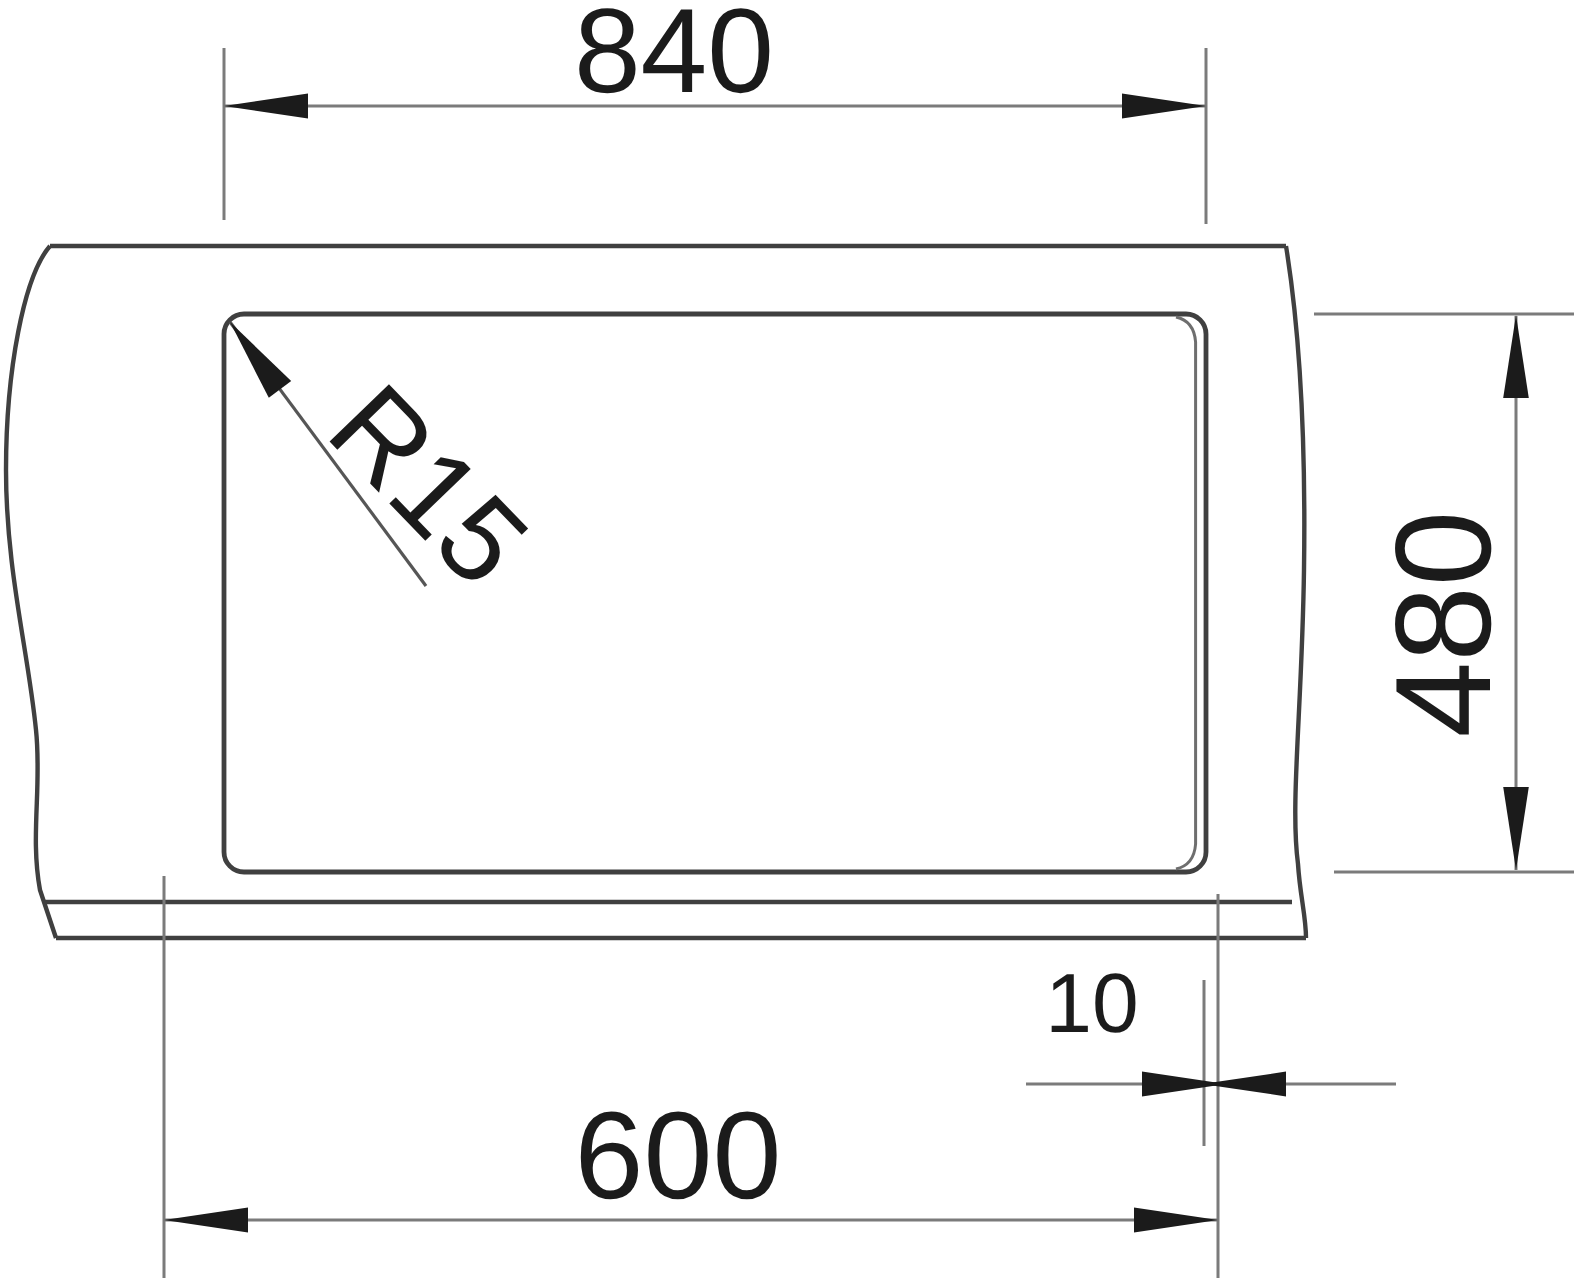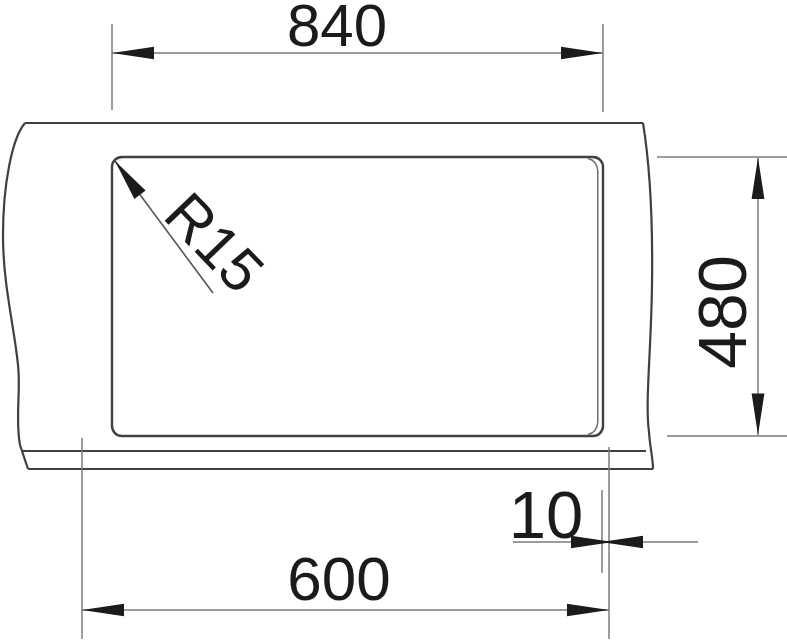--- a/index.html
+++ b/index.html
@@ -23,21 +23,21 @@
   .dim-label {
     position: absolute;
     color: #1b1b1b;
     line-height: 1;
     text-align: center;
     white-space: nowrap;
     user-select: none;
   }
   .lbl-840 { left: 212px; top: -4px;  width: 250px; font-size: 60px; }
   .lbl-900 { left: 214px; top: 548px; width: 250px; font-size: 62px; }
-  .lbl-10  { left: 446px; top: 481px; width: 200px; font-size: 67px; }
+  .lbl-10  { left: 446px; top: 481px; width: 200px; font-size: 42px; }
   .lbl-480 {
     left: 597px; top: 278px; width: 250px; height: 68px; font-size: 68px;
     transform: rotate(-90deg);
   }
   .lbl-r15 {
     left: 89px; top: 213px; width: 250px; height: 60px; font-size: 60px;
     transform: rotate(46deg);
   }
 </style>
 </head>

